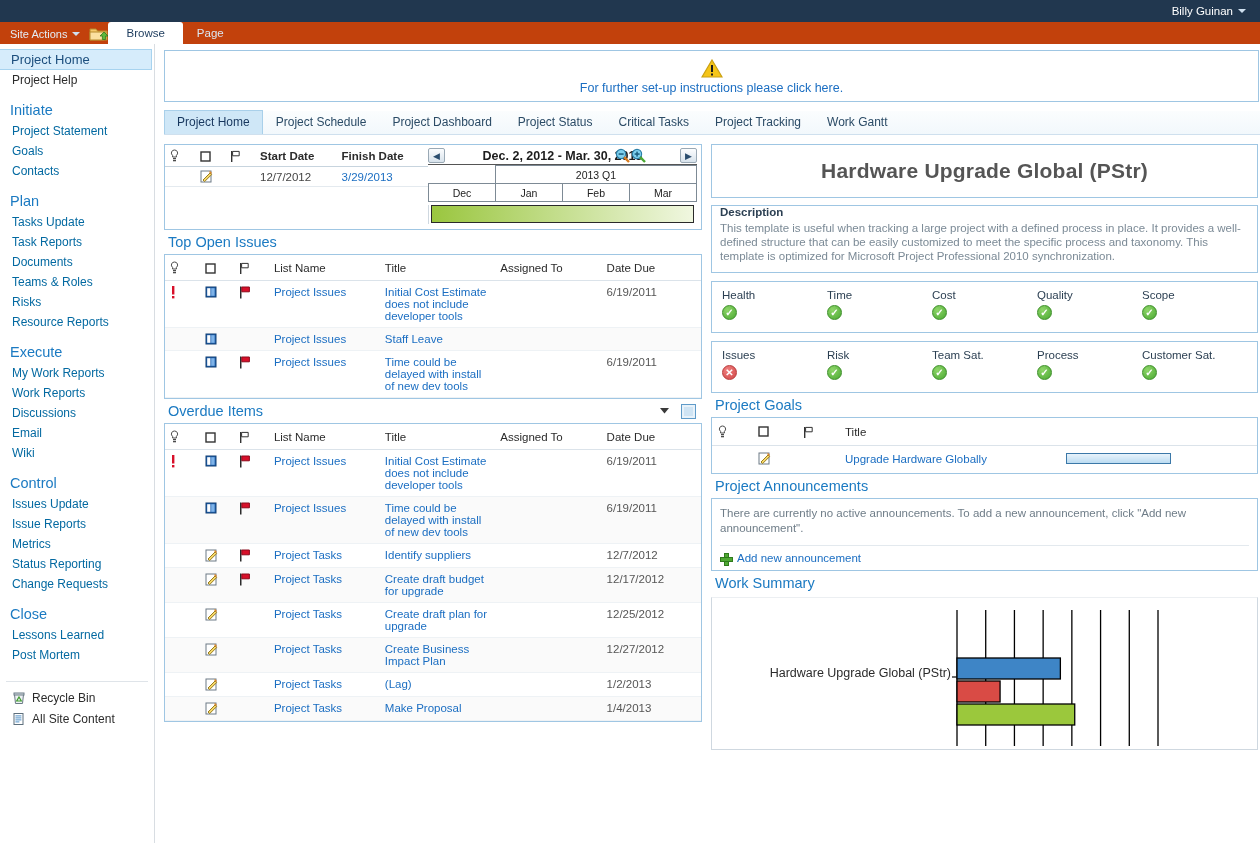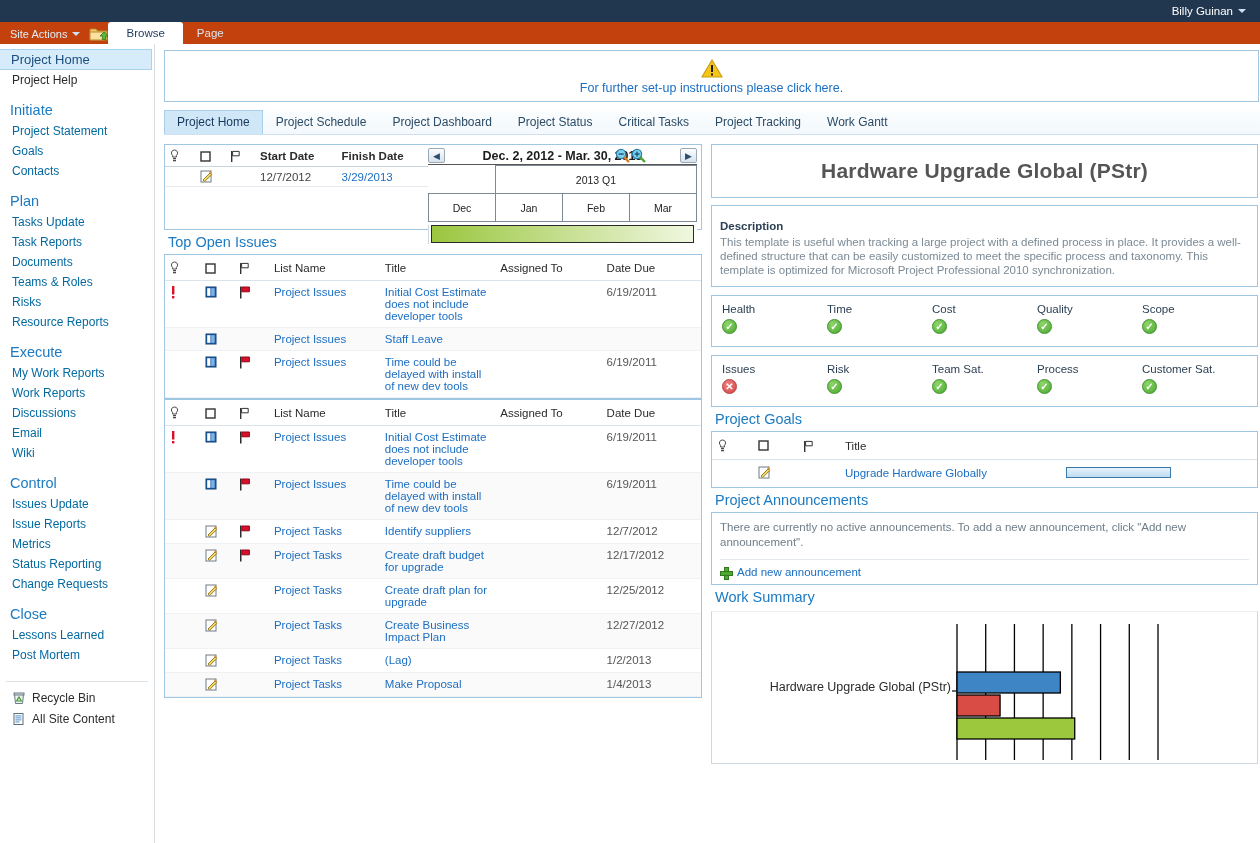--- a/index.html
+++ b/index.html
@@ -141,21 +141,21 @@
     background:linear-gradient(#fcfdfe,#d8e3ec);
     display:flex;align-items:center;justify-content:center;
     font-size:9px;color:#2a4d6e;border-radius:2px;
   }
   #gantt-range {
     flex:1; text-align:center; font-weight:bold;
     font-size:12.5px; color:#1d1d1d; position:relative;
   }
   .zoomicons { position:absolute; right:30px; top:-1px; display:flex; gap:1px; }
   table.gscale { border-collapse:collapse; width:100%; font-size:10.5px; }
-  table.gscale td { border:1px solid #7d8a95; text-align:center; padding:0; height:28px; color:#222; }
+  table.gscale td { border:1px solid #7d8a95; text-align:center; padding:0; height:18px; color:#222; }
   table.gscale td.blank { border-left:none; border-top:none; }
   #gantt-bar-row { margin-top:3px; position:relative; height:19px;
       background:#fff; border-left:1px solid #cfd8e0; }
   #gantt-bar {
     position:absolute; left:2px; top:0; width:98%; height:18px;
     background:linear-gradient(to right,#9ac63f,#f0f7e0);
     border:1px solid #2a2a2a;
   }
 
   
@@ -175,21 +175,21 @@
   td.c-title { width:100px; }
   td.c-assign { width:92px; }
   td.c-date { width:86px; }
 
   
   #proj-title {
     height:54px; display:flex; align-items:center; justify-content:center;
     font-size:21px; font-weight:bold; color:#555;
     letter-spacing:.2px;
   }
-  #desc-box { margin-top:7px; padding:14px 8px 9px 8px; }
+  #desc-box { margin-top:7px; padding:0 8px 9px 8px; }
   #desc-label { font-size:11.5px; font-weight:bold; color:#2b3f52; margin-bottom:3px; }
   #desc-text { font-size:11.5px; color:#7b8a96; line-height:14px; }
 
   .status-box { margin-top:8px; padding:7px 10px 9px 10px; display:flex; }
   .status-cell { flex:1; }
   .status-label { font-size:11.5px; color:#2b3f52; margin-bottom:4px; }
 
   .dot { width:15px;height:15px;border-radius:50%;display:inline-block;position:relative; }
   .dot.green { background:radial-gradient(circle at 35% 30%,#8fd66a,#4aa832); border:1px solid #3c8f28; }
   .dot.red   { background:radial-gradient(circle at 35% 30%,#f08080,#d04646); border:1px solid #b93a3a; }
@@ -514,20 +514,34 @@
                   </td>
                   <td class="c-list"><a class="link" href="#">Project Issues</a></td>
                   <td class="c-title"><a class="link" href="#">Time could be delayed with install of new dev tools</a></td>
                   <td class="c-assign"></td>
                   <td class="c-date">6/19/2011</td>
                 </tr>
               </tbody>
           </table>
         </div>
 
+        <div class="wp-title">
+          <span class="t">Overdue Items</span>
+          <span style="margin-right:12px">
+            <svg width="9" height="6" viewBox="0 0 9 6">
+                <path d="M0 0 L9 0 L4.5 5.5z" fill="#3a3a3a"></path>
+              </svg>
+          </span>
+          <span style="margin-right:6px">
+            <svg width="15" height="15" viewBox="0 0 15 15">
+                <rect x="0.5" y="0.5" width="14" height="14" fill="#e8f2fa" stroke="#5f9bc9"></rect>
+                <rect x="3" y="3" width="9" height="9" fill="#cfe4f4"></rect>
+              </svg>
+          </span>
+        </div>
         <div class="wp-box">
           <table class="listwp">
             <tbody>
                 <tr>
               <th class="c-icon">
                 <svg width="9" height="13" viewBox="0 0 9 13">
                       <path d="M4.5 1 A3 3 0 0 1 6.4 6.4 V8 H2.6 V6.4 A3 3 0 0 1 4.5 1z" fill="#fff" stroke="#4a4a4a"></path>
                       <rect x="3" y="9" width="3" height="1.3" fill="#4a4a4a"></rect>
                       <rect x="3" y="11" width="3" height="1.3" fill="#4a4a4a"></rect>
                     </svg>

